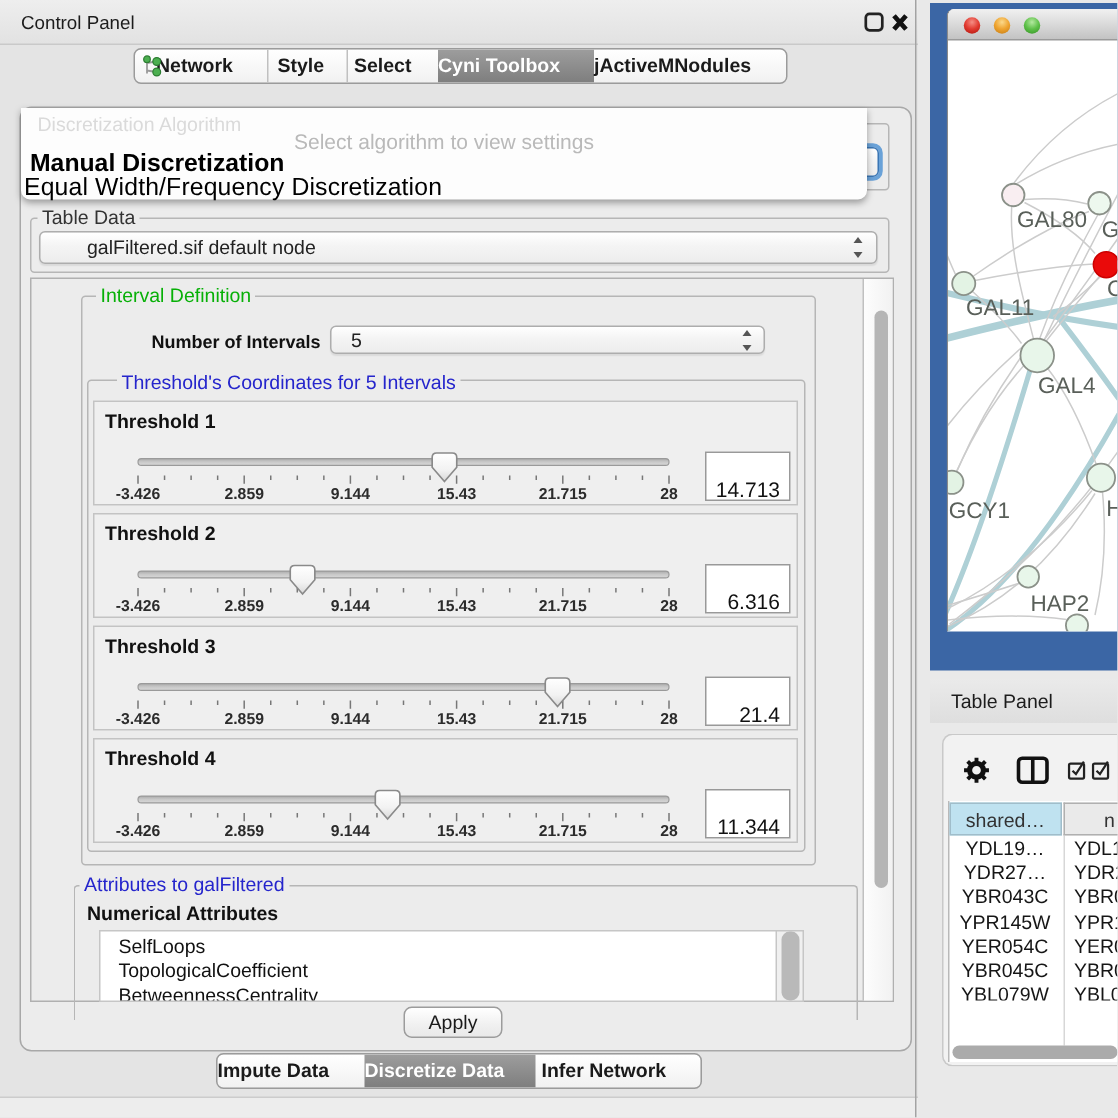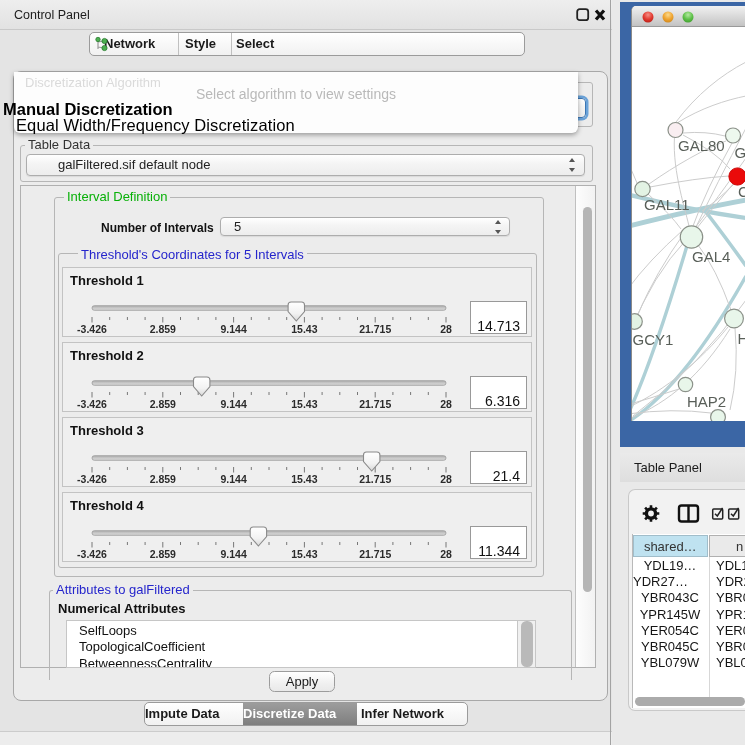--- a/index.html
+++ b/index.html
@@ -24,23 +24,25 @@
 
 <div class="abs" style="left:0;top:0;width:612px;height:745px;background:#e4e4e4"></div>
 <div class="abs" style="left:0;top:0;width:612px;height:30px;background:linear-gradient(#eee,#e2e2e2);border-bottom:1px solid #c9c9c9"></div>
 <div class="abs" style="left:14px;top:8px;color:#1c1c1c;font-size:12.5px">Control Panel</div>
 <svg class="abs" style="left:576px;top:8px" width="32" height="15">
   <rect x="1.2" y="1.2" width="11" height="11" rx="2.5" fill="none" stroke="#222" stroke-width="1.8"></rect>
   <path d="M20,2.5 L28,11.5 M28,2.5 L20,11.5" stroke="#111" stroke-width="3.2"></path>
 </svg>
 
 <div class="tabbar" style="left:89px;top:32px;width:436px">
+  <div class="seg segsel" style="left:202px;width:104px">Cyni Toolbox</div>
   <div class="seg" style="left:14px;width:80px">Network</div>
   <div class="seg" style="left:95px;width:50px">Style</div>
   <div class="seg" style="left:146px;width:56px">Select</div>
+  <div class="seg" style="left:306px;width:124px">jActiveMNodules</div>
   <div class="sep" style="left:87.5px"></div>
   <div class="sep" style="left:140.5px"></div>
 </div>
 <svg class="abs" style="left:93px;top:36px" width="16" height="17">
   <path d="M5,3 V13 M5,6 L11,5 M5,11 L11,12" stroke="#9a9a9a" stroke-width="1.2" fill="none"></path>
   <circle cx="5" cy="3.5" r="2.2" fill="#4caf50" stroke="#2c7d32" stroke-width="0.8"></circle>
   <circle cx="11.5" cy="5" r="2.6" fill="#4caf50" stroke="#2c7d32" stroke-width="0.8"></circle>
   <circle cx="11.5" cy="12" r="2.6" fill="#4caf50" stroke="#2c7d32" stroke-width="0.8"></circle>
 </svg>
 
@@ -271,21 +273,21 @@
 
 <div class="abs" style="left:632px;top:534px;width:113px;height:174px;background:#fff;border-left:1px solid #b9b9b9"></div>
 <div class="abs" style="left:633px;top:535px;width:74.5px;height:22px;background:#bfe2f0;border:1px solid #a0bdca;text-align:center;line-height:21px;color:#333">shared…</div>
 <div class="abs" style="left:708.5px;top:535px;width:37px;height:22px;background:#eaeaea;border-top:1px solid #b0b0b0;border-bottom:1px solid #b0b0b0;border-left:1px solid #b0b0b0"></div>
 <div class="abs" style="left:736px;top:539px;color:#333">n</div>
 <div class="abs" style="left:708.5px;top:557px;width:1px;height:140px;background:#d7d7d7"></div>
 <div class="abs" style="left:632px;top:557px;width:113px;height:110px;overflow:hidden;color:#161616">
   <div style="position:absolute;left:-632px;top:-557px;width:745px;height:745px">
       <div style="position:absolute;left:633px;top:558.0px;width:74px;text-align:center">YDL19…</div>
       <div style="position:absolute;left:716px;top:558.0px;width:40px">YDL1</div>
-      <div style="position:absolute;left:633px;top:574.2px;width:74px;">YDR27…</div>
+      <div style="position:absolute;left:633px;top:574.2px;width:74px;text-align:center">YDR27…</div>
       <div style="position:absolute;left:716px;top:574.2px;width:40px">YDR2</div>
       <div style="position:absolute;left:633px;top:590.4px;width:74px;text-align:center">YBR043C</div>
       <div style="position:absolute;left:716px;top:590.4px;width:40px">YBR0</div>
       <div style="position:absolute;left:633px;top:606.6px;width:74px;text-align:center">YPR145W</div>
       <div style="position:absolute;left:716px;top:606.6px;width:40px">YPR1</div>
       <div style="position:absolute;left:633px;top:622.8px;width:74px;text-align:center">YER054C</div>
       <div style="position:absolute;left:716px;top:622.8px;width:40px">YER0</div>
       <div style="position:absolute;left:633px;top:639.0px;width:74px;text-align:center">YBR045C</div>
       <div style="position:absolute;left:716px;top:639.0px;width:40px">YBR0</div>
       <div style="position:absolute;left:633px;top:655.2px;width:74px;text-align:center">YBL079W</div>
@@ -294,14 +296,14 @@
       <div style="position:absolute;left:716px;top:671.4px;width:40px">YLR3</div>
       <div style="position:absolute;left:633px;top:687.6px;width:74px;text-align:right">YIL052C</div>
       <div style="position:absolute;left:716px;top:687.6px;width:40px">YIL0</div>
     </div>
 </div>
 <div class="abs" style="left:635px;top:696.5px;width:110px;height:9.5px;background:#ababab;border-radius:5px"></div>
 
 <div class="abs" style="left:14px;top:72px;width:564px;height:61px;background:#fdfdfd;border-radius:0 0 6px 6px;box-shadow:0 2px 5px rgba(0,0,0,0.35);z-index:50"></div>
 <div class="abs" style="left:25px;top:75px;color:#dadada;z-index:51">Discretization Algorithm</div>
 <div class="abs" style="left:14px;top:86px;width:564px;text-align:center;color:#b9b9b9;z-index:51;font-size:14px">Select algorithm to view settings</div>
-<div class="abs" style="left:3px;top:100px;font-weight:bold;color:#000;z-index:51;font-size:16.5px">Manual Discretization</div>
+<div class="abs" style="left:20px;top:100px;font-weight:bold;color:#000;z-index:51;font-size:16.5px">Manual Discretization</div>
 <div class="abs" style="left:16px;top:115.5px;color:#000;z-index:51;font-size:16.5px;letter-spacing:0.1px">Equal Width/Frequency Discretization</div>
 
 </body></html>

